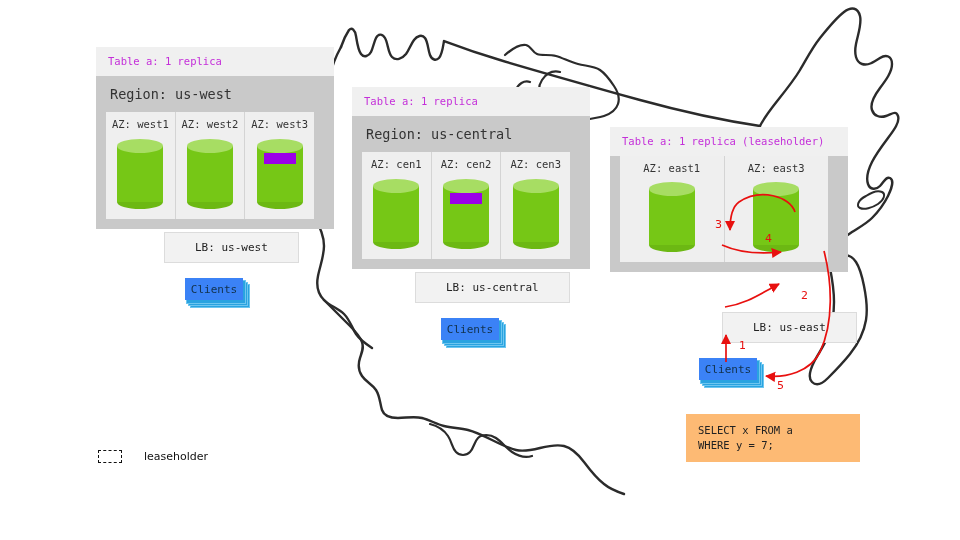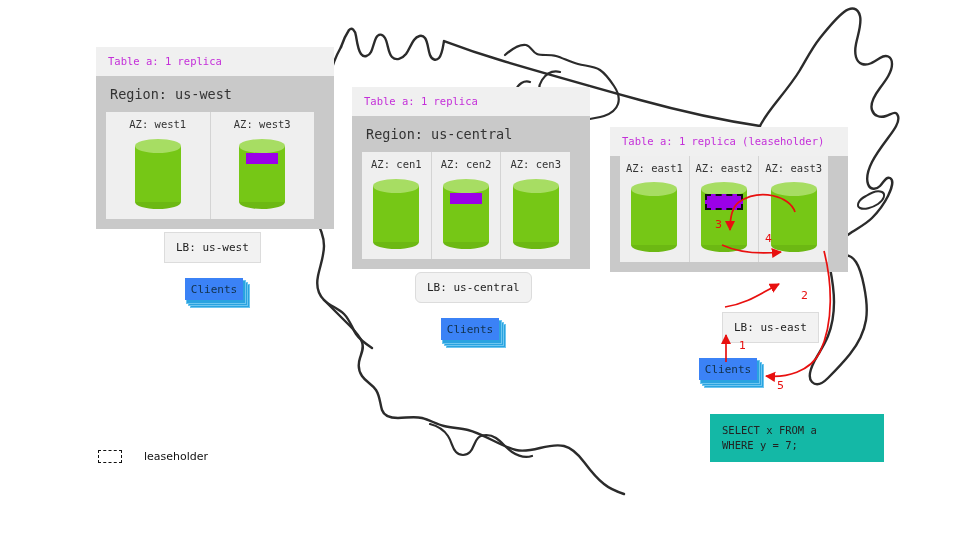--- a/index.html
+++ b/index.html
@@ -51,38 +51,38 @@
   }
   .lease{
     position:absolute;z-index:4;background:#9b00e8;
   }
   .lease.dashed{border:2px dashed #111;}
 
   
   .lb{
     position:absolute;z-index:5;background:#f2f2f2;border:1px solid #dcdcdc;
     font-size:11px;color:#222;line-height:1;
-    padding:9px 11px;white-space:nowrap;text-align:center;
+    padding:9px 30px;white-space:nowrap;text-align:center;
   }
 
   
   .clients{position:absolute;z-index:5;}
   .clients .sheet{position:absolute;background:#2aa3e0;border:1px solid #6ec6ef;}
   .clients .front{
     position:absolute;left:1px;top:0;background:#3b82f6;
     color:#12314a;font-size:11px;line-height:1;
     display:flex;align-items:center;justify-content:center;
     white-space:nowrap;
   }
 
   
   .sql{
-    position:absolute;z-index:3;background:#14b8a6;
+    position:absolute;z-index:3;background:#fdba74;
     font-size:10.5px;color:#222;line-height:1.45;
-    padding:9px 12px;white-space:pre;margin-left:24px;
+    padding:9px 12px;white-space:pre;
   }
 
   
   .legend{position:absolute;z-index:3;display:flex;align-items:center;gap:22px;}
   .legend .swatch{width:22px;height:11px;border:1.6px dashed #111;background:transparent;}
   .legend .txt{font-family:"DejaVu Sans","Liberation Sans",sans-serif;font-size:11px;color:#111;line-height:1;}
 
   
   .arrows{position:absolute;left:0;top:0;width:960px;height:540px;z-index:6;pointer-events:none;}
   .arrow-num{
@@ -230,20 +230,28 @@
 
         <div class="az">
           <div class="az-label">AZ: west1</div>
           <div class="cyl" style="width:46px;height:70px;">
             <div class="bot"></div>
             <div class="body"></div>
             <div class="top"></div>
           </div>
         </div>
 
+        <div class="az">
+          <div class="az-label">AZ: west2</div>
+          <div class="cyl" style="width:46px;height:70px;">
+            <div class="bot"></div>
+            <div class="body"></div>
+            <div class="top"></div>
+          </div>
+        </div>
 
         <div class="az">
           <div class="az-label">AZ: west3</div>
           <div class="cyl" style="width:46px;height:70px;">
             <div class="bot"></div>
             <div class="body"></div>
             <div class="top"></div>
             <div class="lease" style="left:7px;top:14px;width:32px;height:11px;"></div>
           </div>
         </div>
@@ -288,21 +296,21 @@
           <div class="az-label">AZ: cen3</div>
           <div class="cyl" style="width:46px;height:70px;">
             <div class="bot"></div>
             <div class="body"></div>
             <div class="top"></div>
           </div>
         </div>
 
       </div>
     </div>
-    <div class="lb" style="left:63px;top:185px;border-radius:6px;">LB: us-central</div>
+    <div class="lb" style="left:63px;top:185px;">LB: us-central</div>
     <div class="clients" style="left:88px;top:231px;width:64px;height:26px;">
       <div class="sheet" style="left:6px;top:6px;width:58px;height:22px;"></div>
       <div class="sheet" style="left:4px;top:4px;width:58px;height:22px;"></div>
       <div class="sheet" style="left:2px;top:2px;width:58px;height:22px;"></div>
       <div class="front" style="width:58px;height:22px;">Clients</div>
     </div>
   </div>
 
   <div class="region" style="left:610px;top:127px;width:238px;">
     <div class="replica-bar">Table a: 1 replica (leaseholder)</div>
@@ -311,29 +319,20 @@
 
         <div class="az">
           <div class="az-label">AZ: east1</div>
           <div class="cyl" style="width:46px;height:70px;">
             <div class="bot"></div>
             <div class="body"></div>
             <div class="top"></div>
           </div>
         </div>
 
-        <div class="az">
-          <div class="az-label">AZ: east2</div>
-          <div class="cyl" style="width:46px;height:70px;">
-            <div class="bot"></div>
-            <div class="body"></div>
-            <div class="top"></div>
-            <div class="lease dashed" style="left:4px;top:12px;width:34px;height:12px;"></div>
-          </div>
-        </div>
 
         <div class="az">
           <div class="az-label">AZ: east3</div>
           <div class="cyl" style="width:46px;height:70px;">
             <div class="bot"></div>
             <div class="body"></div>
             <div class="top"></div>
           </div>
         </div>
 

